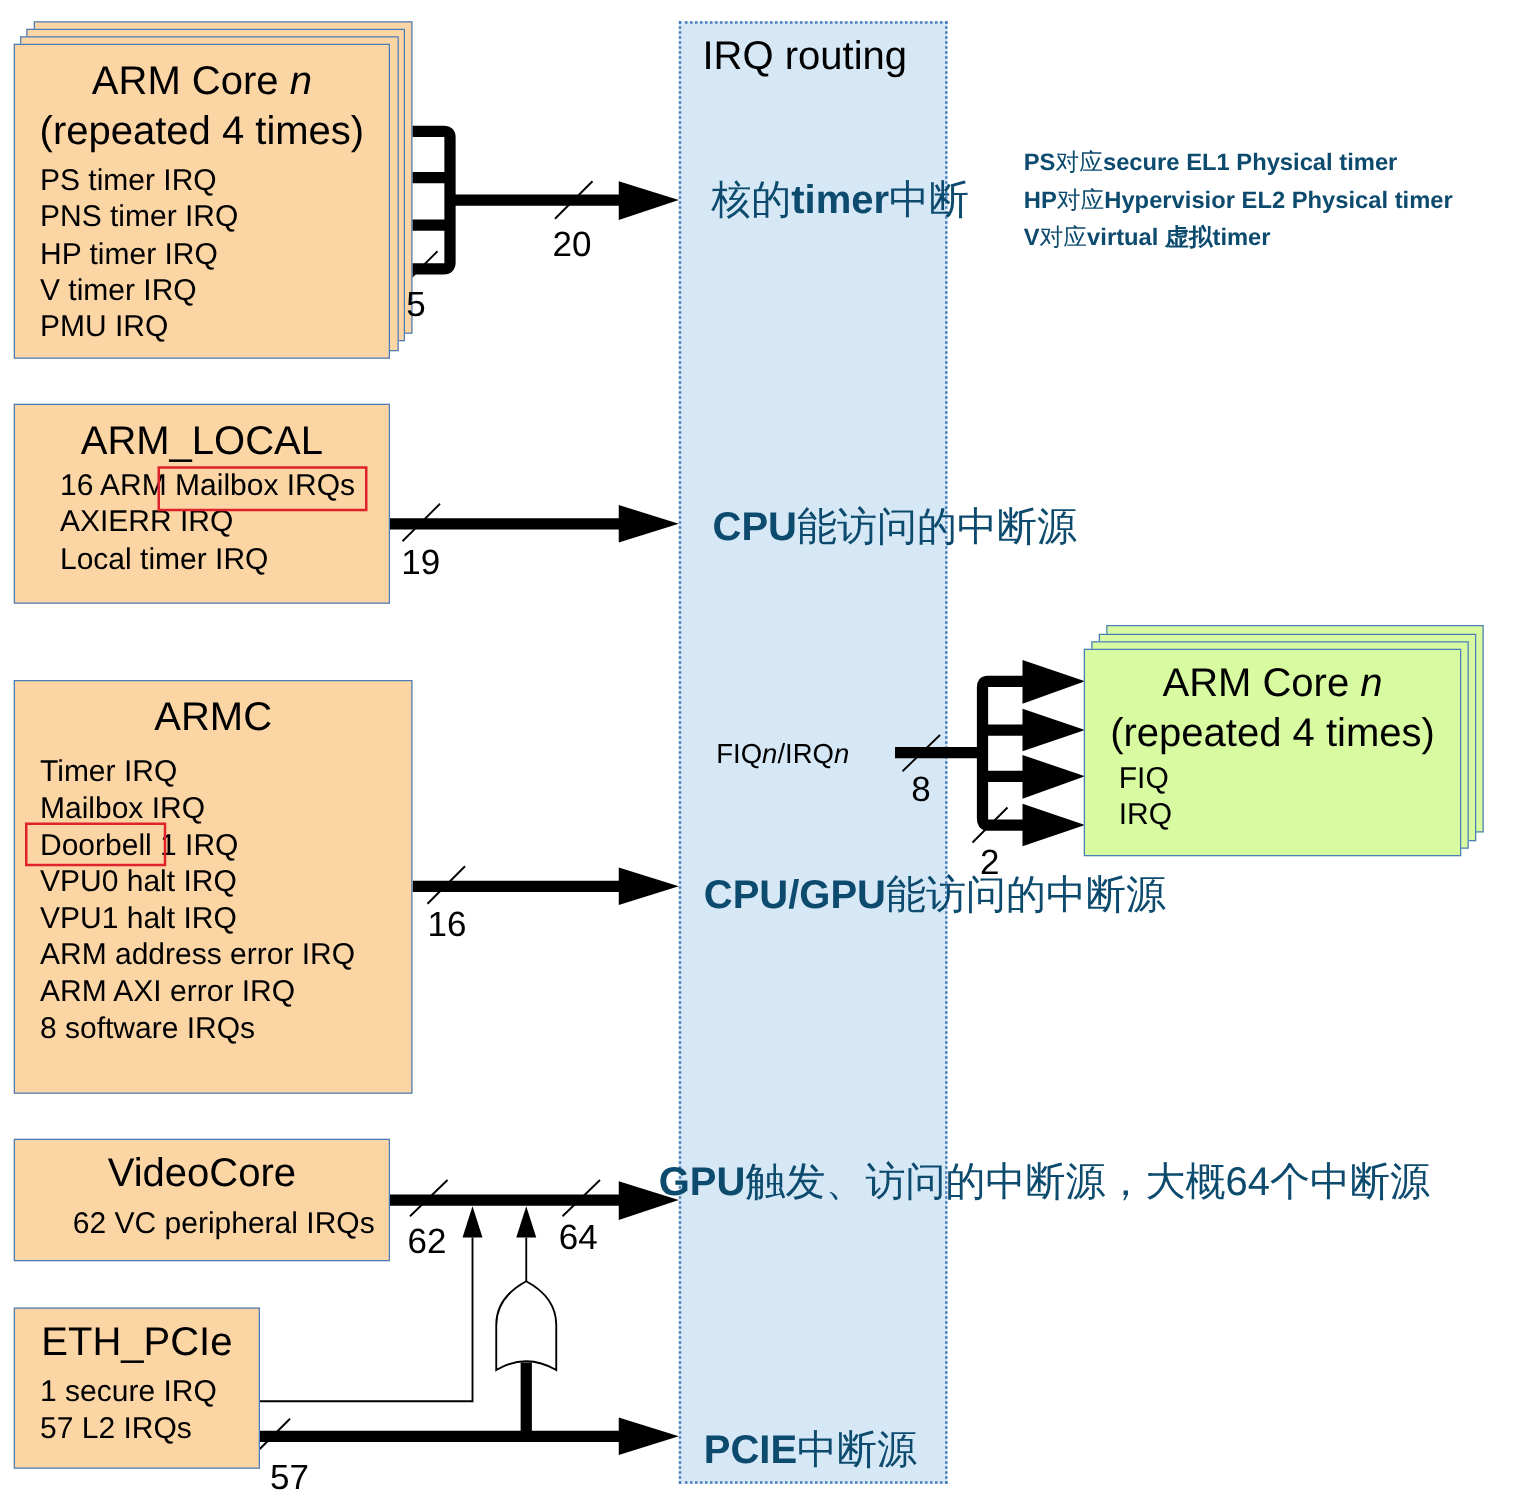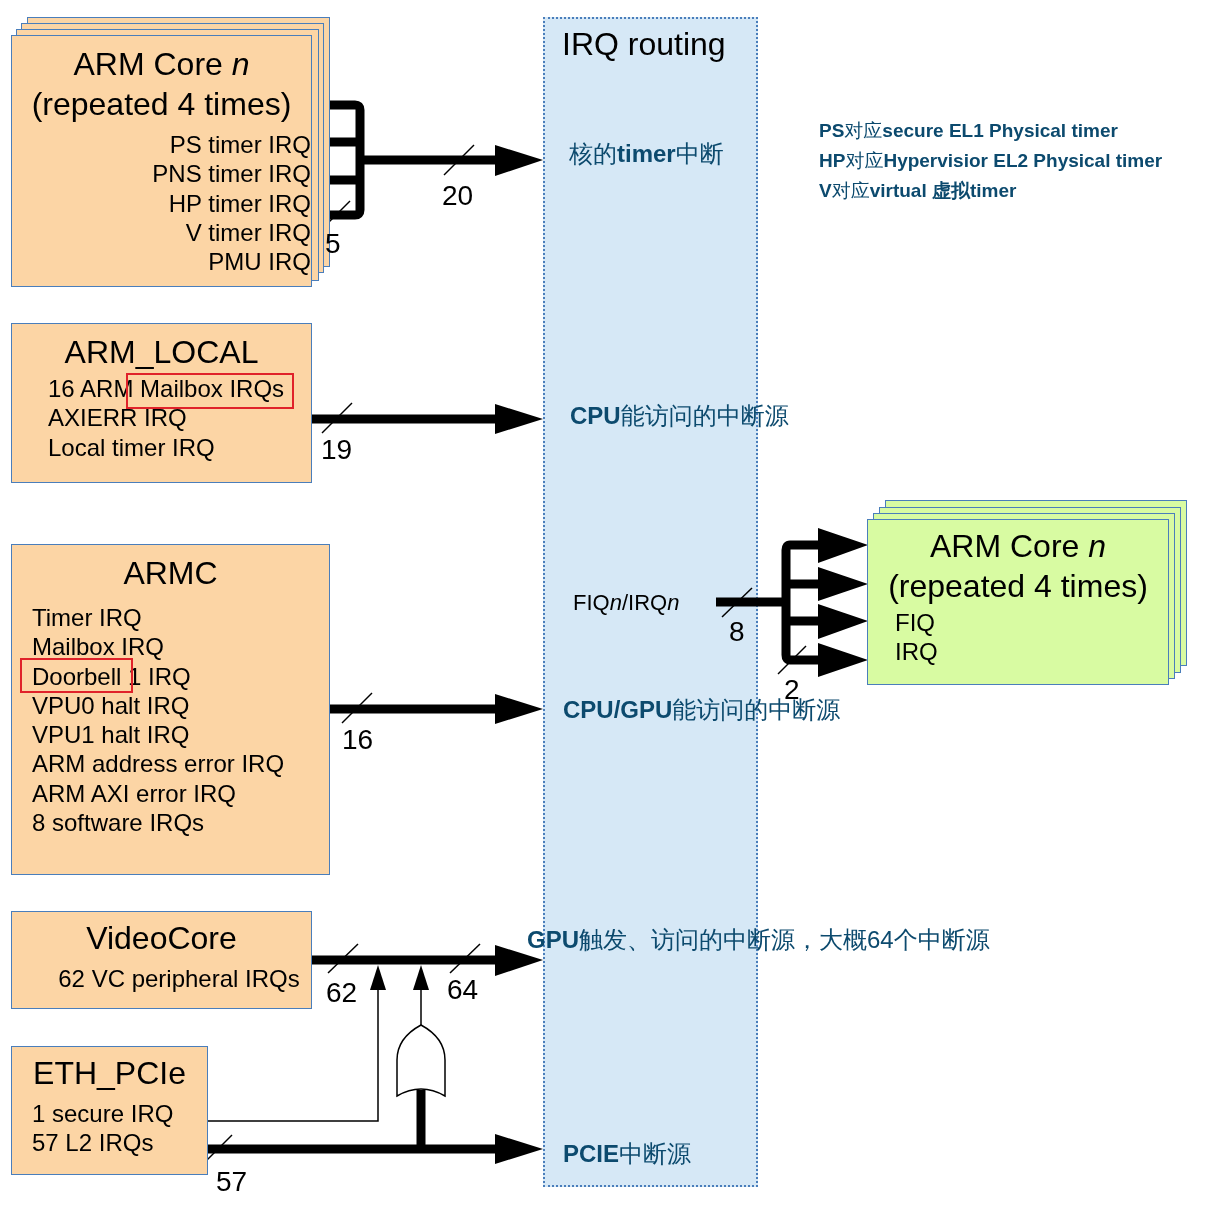--- a/index.html
+++ b/index.html
@@ -7,21 +7,21 @@
            font-family: "Liberation Sans", "DejaVu Sans", sans-serif; color: #000; }
     .abs { position: absolute; }
     .box-orange { background: #fcd5a5; border: 1.5px solid #4a7ebb; box-sizing: border-box; }
     .box-green { background: #d8fba2; border: 1.5px solid #4a7ebb; box-sizing: border-box; }
     .routing { left: 543px; top: 17px; width: 215px; height: 1170px;
                background: #d6e8f6; border: 2px dotted #4a7ebb; box-sizing: border-box; }
     .title { font-size: 32px; text-align: center; line-height: 40px; }
     .item { font-size: 24px; line-height: 29.3px; white-space: nowrap; }
     .num { font-size: 28px; }
     .red { color: #0c4a6e; }
-    .red-ann { font-size: 24px; white-space: nowrap; }
+    .red-ann { font-size: 32px; white-space: nowrap; }
     .red-ann b { font-weight: bold; }
     .note { font-size: 19px; font-weight: bold; line-height: 30px; white-space: nowrap; }
     .hl { position: absolute; border: 2.5px solid #e0222a; box-sizing: border-box; }
     svg.wires { position: absolute; left: 0; top: 0; }
   </style>
 </head>
 <body>
 
 <div class="abs routing"></div>
 <div class="abs" style="left:562px; top:26px; font-size:32px;">IRQ routing</div>
@@ -92,21 +92,21 @@
 </svg>
 
 <div class="abs box-orange" style="left:27px; top:17px; width:303px; height:250px;"></div>
 <div class="abs box-orange" style="left:21px; top:23px; width:303px; height:250px;"></div>
 <div class="abs box-orange" style="left:16px; top:29px; width:303px; height:252px;"></div>
 <div class="abs box-orange" style="left:11px; top:35px; width:301px; height:252px;">
   <div class="title" style="margin-top:8px;">
     <span>ARM Core </span><i>n</i>
   </div>
   <div class="title">(repeated 4 times)</div>
-  <div style="padding-left:20px; margin-top:6px;text-align:right;">
+  <div style="padding-left:20px; margin-top:6px;">
     <div class="item">PS timer IRQ</div>
     <div class="item">PNS timer IRQ</div>
     <div class="item">HP timer IRQ</div>
     <div class="item">V timer IRQ</div>
     <div class="item">PMU IRQ</div>
   </div>
 </div>
 <div class="abs num" style="left:325px; top:228px;">5</div>
 <div class="abs num" style="left:442px; top:180px;">20</div>
 

